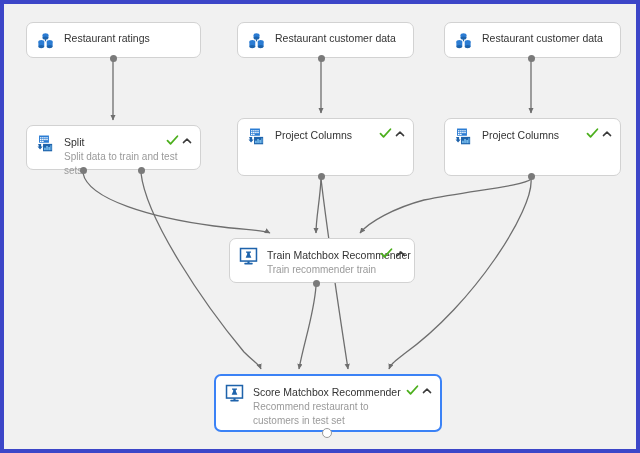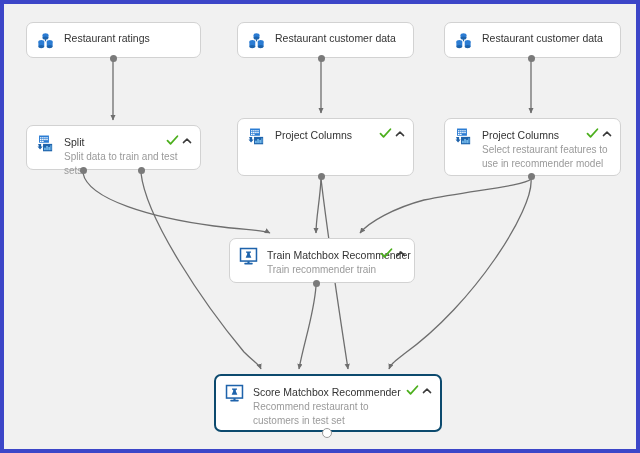--- a/index.html
+++ b/index.html
@@ -28,21 +28,21 @@
   }
   .node {
     position: absolute;
     box-sizing: border-box;
     background: #ffffff;
     border: 1px solid #d2d2d2;
     border-radius: 7px;
     box-shadow: 0 0 0 0 rgba(0,0,0,0);
   }
   .node.selected {
-    border: 2px solid #0c4a6e;
+    border: 2px solid #3b82f6;
   }
   .node-inner {
     position: relative;
     padding: 7px 9px 7px 9px;
     height: 100%;
     box-sizing: border-box;
   }
   .node-icon {
     position: absolute;
     left: 9px;
@@ -294,21 +294,20 @@
               <rect x="7.4" y="10.4" width="9.6" height="7.8" fill="#1e63ab"></rect>
               <g fill="#7fc4f2">
                 <rect x="8.6" y="14.4" width="1.6" height="2.6"></rect>
                 <rect x="10.8" y="12.6" width="1.6" height="4.4"></rect>
                 <rect x="13.0" y="13.6" width="1.6" height="3.4"></rect>
                 <rect x="15.2" y="11.8" width="1.0" height="5.2"></rect>
               </g>
             </svg>
           </span>
           <div class="node-title">Project Columns</div>
-          <div class="node-subtitle">Select restaurant features to use in recommender model</div>
           <div class="node-status">
             <span>
               <svg class="check-icon" viewBox="0 0 14 14" aria-hidden="true">
                 <path d="M1.6,7.2 L4.9,10.6 L12.3,2.4" fill="none" stroke="#4caf1d" stroke-width="1.9" stroke-linecap="round" stroke-linejoin="round"></path>
               </svg>
             </span>
             <span>
               <svg class="chevron-icon" viewBox="0 0 10 10" aria-hidden="true">
                 <path d="M1.4,6.6 L5,3.1 L8.6,6.6" fill="none" stroke="#3a3a3a" stroke-width="1.5" stroke-linecap="round" stroke-linejoin="round"></path>
               </svg>

